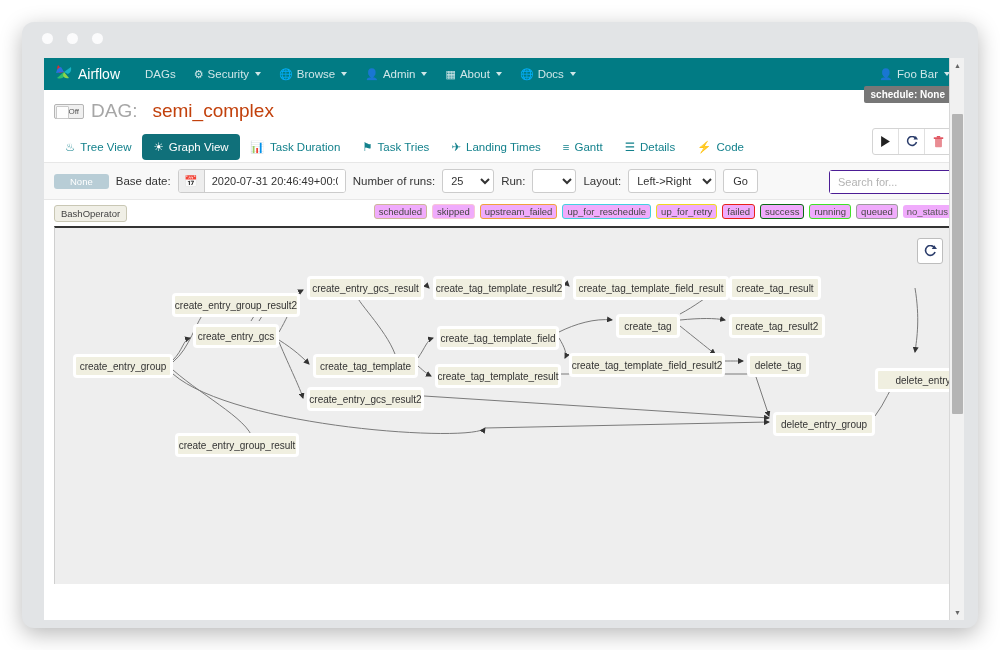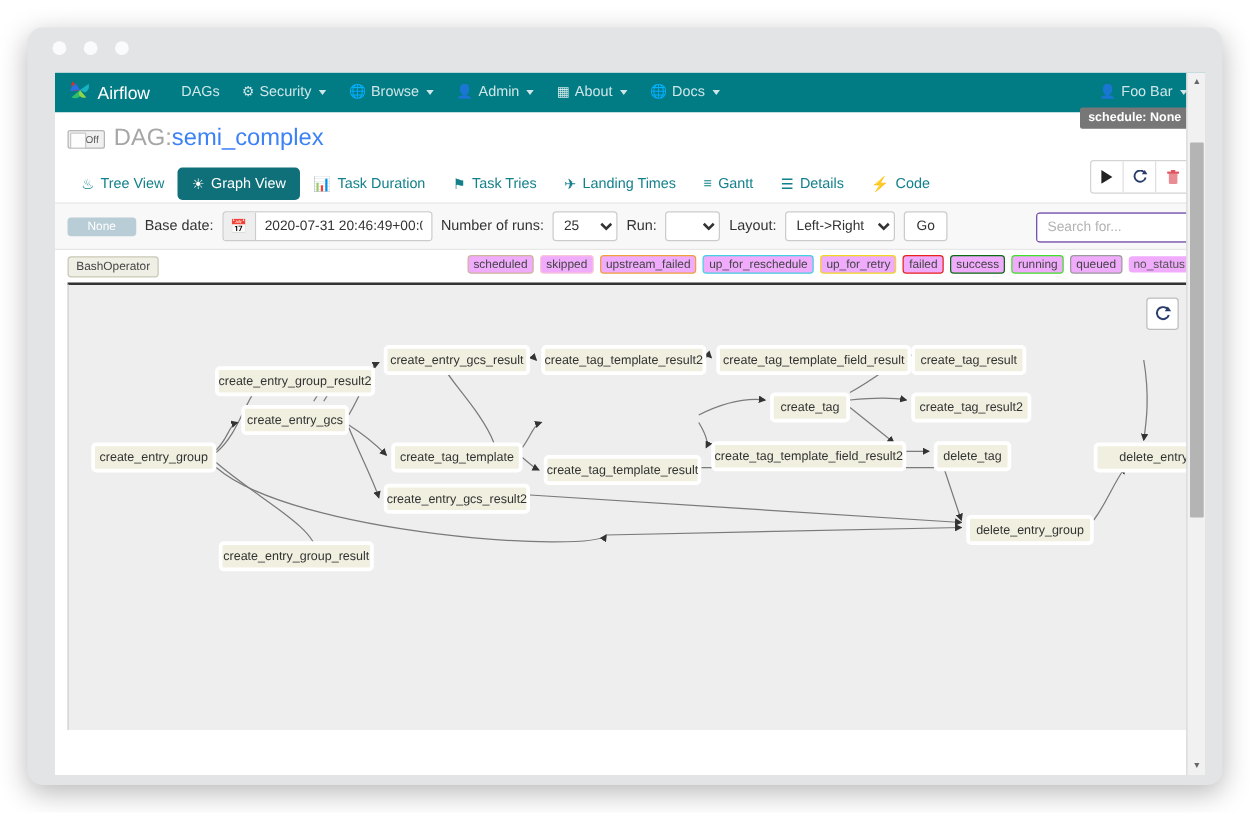--- a/index.html
+++ b/index.html
@@ -54,21 +54,21 @@
   .page { position:relative; background:#fff; height: 530px; }
 
   .dagline { display:flex; align-items:center; padding: 8px 0 0 10px; height:34px; position:relative;}
   .toggle {
     width:30px;height:15px;border:1px solid #b5b5b5;border-radius:2px;background:#f0f0f0;
     display:flex;align-items:center;justify-content:flex-end;padding-right:4px;margin-right:7px;
     font-size:8px;color:#555; position:relative;
   }
   .toggle:before{content:"";position:absolute;left:1px;top:1px;width:11px;height:11px;background:#fdfdfd;border:1px solid #c9c9c9;border-radius:1px;}
   .dag-prefix { color:#a6a6a6; font-size:19px; }
-  .dag-name { color:#3b82f6; font-size:19px; margin-left:0; }
+  .dag-name { color:#c2410c; font-size:19px; margin-left:15px; }
   .schedule-badge {
     position:absolute; right:12px; top:-4px;
     background:#777777; color:#ffffff; font-size:10px; font-weight:bold;
     padding:3px 7px; border-radius:2px;text-align:right;
   }
 
   
   .tabs { display:flex; align-items:center; padding: 7px 0 0 10px; position:relative; height:38px;}
   .tab {
     font-size:11.5px; color:#13818c; padding:6px 11px; display:flex; align-items:center; gap:5px;
@@ -379,20 +379,23 @@
             </div>
             <div class="node" style="left:252px;top:159px;width:117px">
               <span>create_entry_gcs_result2</span>
             </div>
             <div class="node" style="left:258px;top:126px;width:105px">
               <span>create_tag_template</span>
             </div>
             <div class="node" style="left:378px;top:48px;width:132px">
               <span>create_tag_template_result2</span>
             </div>
+            <div class="node" style="left:382px;top:98px;width:122px">
+              <span>create_tag_template_field</span>
+            </div>
             <div class="node" style="left:380px;top:136px;width:126px">
               <span>create_tag_template_result</span>
             </div>
             <div class="node" style="left:518px;top:48px;width:156px">
               <span>create_tag_template_field_result</span>
             </div>
             <div class="node" style="left:514px;top:125px;width:156px">
               <span>create_tag_template_field_result2</span>
             </div>
             <div class="node" style="left:561px;top:86px;width:64px">
@@ -403,21 +406,21 @@
             </div>
             <div class="node" style="left:674px;top:86px;width:96px">
               <span>create_tag_result2</span>
             </div>
             <div class="node" style="left:692px;top:125px;width:62px">
               <span>delete_tag</span>
             </div>
             <div class="node" style="left:718px;top:184px;width:102px">
               <span>delete_entry_group</span>
             </div>
-            <div class="node" style="left:820px;top:126px;width:96px">
+            <div class="node" style="left:820px;top:140px;width:96px">
               <span>delete_entry</span>
             </div>
 
           </div>
         </div>
       </div>
 
       <div class="scrollbar-v">
         <div class="sb-arrow" style="top:0">▲</div>
         <div class="sb-thumb"></div>

